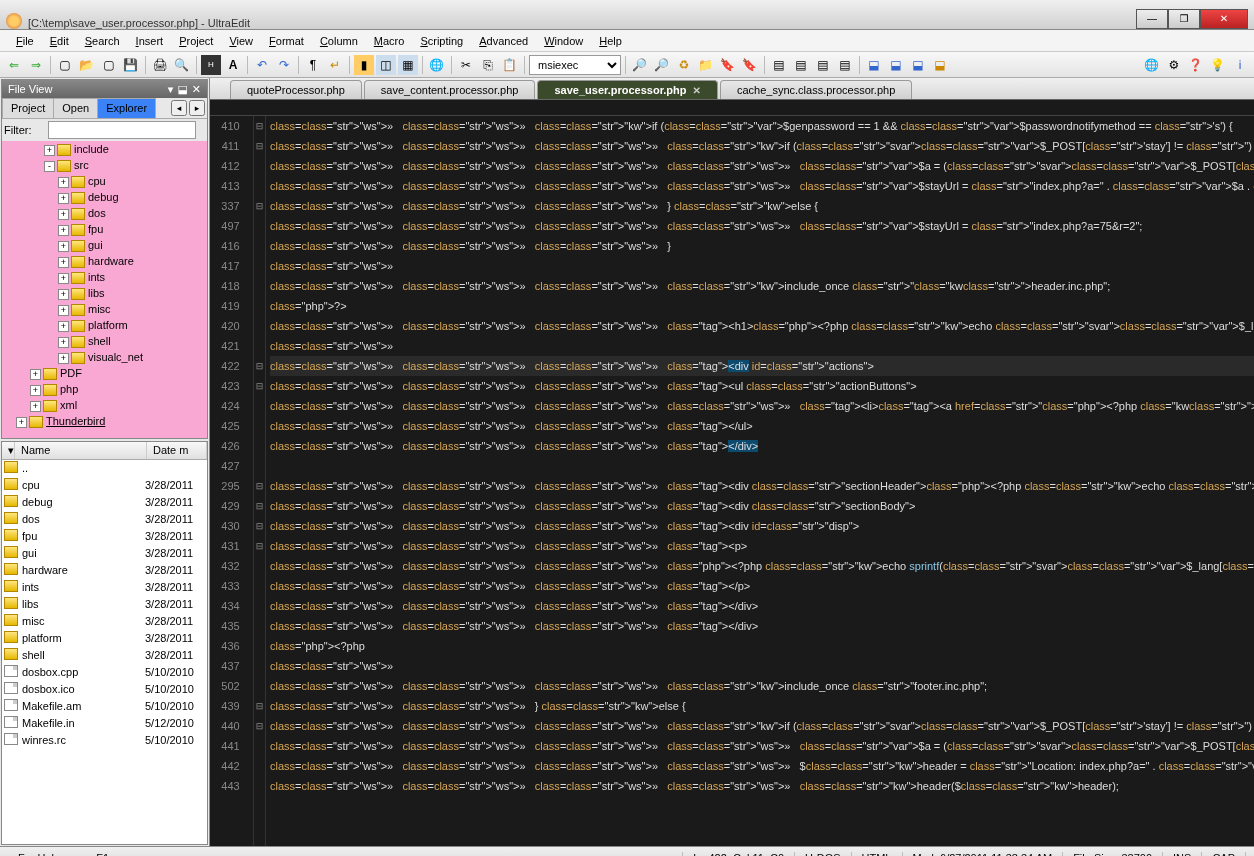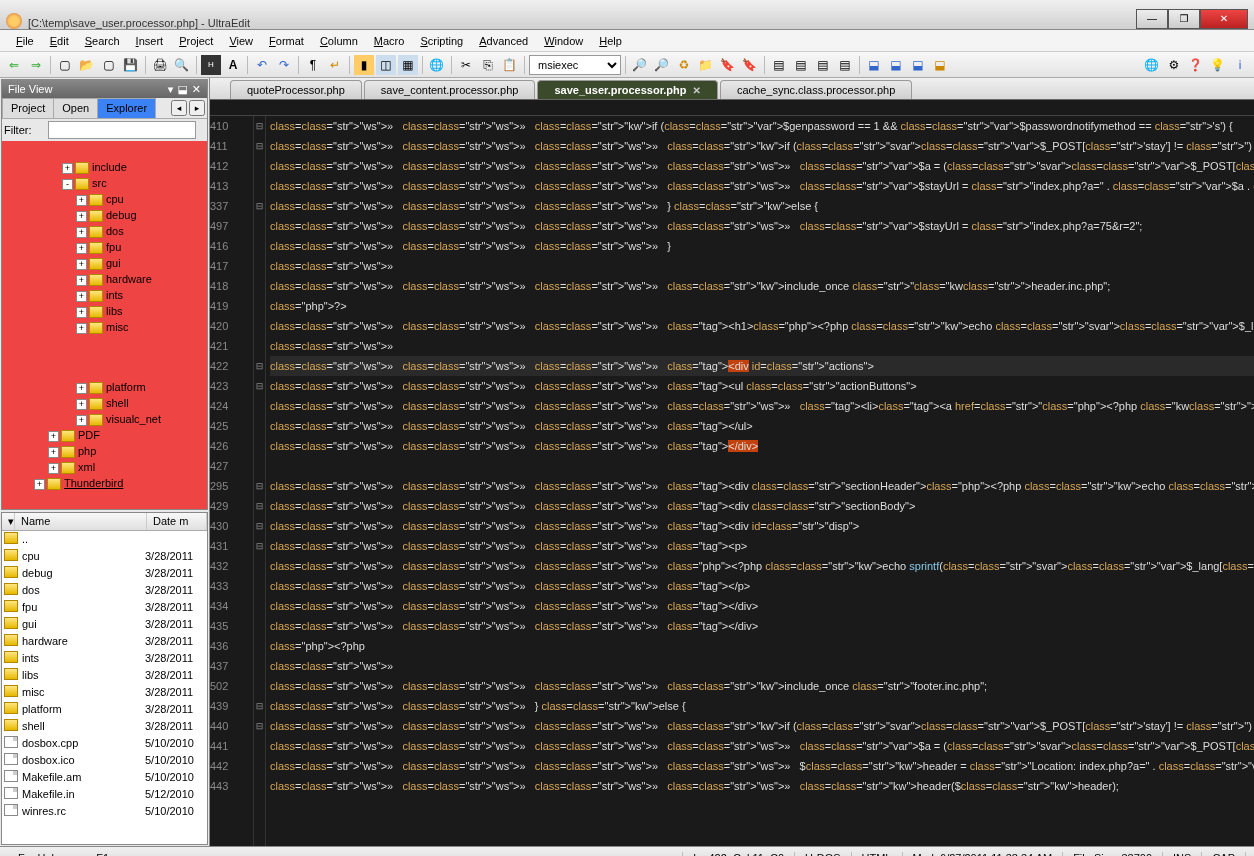--- a/index.html
+++ b/index.html
@@ -24,50 +24,50 @@
 .panel-hdr .pbtns{display:flex;gap:4px;font-size:9px}
 .fileview{flex:0 0 360px}
 .fv-tabs{display:flex;background:#e8e8e8;border-bottom:1px solid #aaa}
 .fv-tab{padding:3px 8px;border:1px solid #aaa;border-bottom:none;background:#ddd;margin-right:-1px;font-size:11px}
 .fv-tab.active{background:#3b82f6}
 .fv-nav{padding:2px;display:flex;gap:2px;justify-content:flex-end;border-bottom:1px solid #aaa}
 .fv-nav button{width:16px;height:16px;font-size:9px}
 .fv-filter{display:flex;padding:2px;align-items:center;gap:16px}
 .fv-filter input{flex:1;height:18px;border:1px solid #999;padding:0 2px}
 .fv-filter button{width:20px;height:18px;font-size:10px}
-.tree{flex:1;overflow:auto;background:#ef4444;padding:18px;font-family:'Segoe UI',Tahoma;font-size:11px}
+.tree{flex:1;overflow:auto;background:#f9a8d4;padding:0;font-family:'Segoe UI',Tahoma;font-size:11px}
 .tree-node{white-space:nowrap;line-height:16px}
 .tree-node .tg{display:inline-block;width:11px;height:11px;border:1px solid #888;text-align:center;line-height:9px;font-size:9px;margin-right:2px;background:#fff}
 .tree-node .fico{display:inline-block;width:14px;height:12px;background:linear-gradient(#ffe680,#e6b800);border:1px solid #b38600;margin-right:3px;vertical-align:middle}
 .filelist{flex:1;display:flex;flex-direction:column;background:#fff}
 .fl-hdr{display:flex;background:linear-gradient(#f8f8f8,#e0e0e0);border-bottom:1px solid #aaa;font-size:11px}
 .fl-hdr div{padding:2px 6px;border-right:1px solid #ccc}
 .fl-body{flex:1;overflow:auto;font-size:11px}
 .fl-row{display:flex;padding:1px 2px;line-height:15px}
 .fl-row .fico{width:14px;height:12px;background:linear-gradient(#ffe680,#e6b800);border:1px solid #b38600;margin-right:4px}
 .fl-row .dico{width:14px;height:12px;background:#fff;border:1px solid #888;margin-right:4px;position:relative}
 .fl-row .dico::after{content:'';position:absolute;top:0;right:0;width:4px;height:4px;background:#ccc}
 .fl-row .n{flex:1}
 .centercol{flex:1;display:flex;flex-direction:column;background:#1a1a1a}
 .tabs{height:22px;background:linear-gradient(#f0f0f0,#d8d8d8);display:flex;align-items:flex-end;padding:0 20px;border-bottom:1px solid #666}
 .tab{padding:3px 16px;background:linear-gradient(#e8e8e8,#d0d0d0);border:1px solid #999;border-bottom:none;border-radius:4px 4px 0 0;margin-right:2px;font-size:11px;display:flex;align-items:center;gap:6px}
 .tab.active{background:#3a4a2a;color:#fff;font-weight:bold}
 .tab .x{font-size:10px;color:#666}
 .tab.active .x{color:#ccc}
 .ruler{height:16px;background:#1a1a1a;border-bottom:1px solid #444;position:relative}
 .editor{flex:1;display:flex;overflow:hidden;background:#1a1a1a;font-family:Consolas,monospace;font-size:13px;line-height:20px}
-.gutter{width:44px;background:#1a1a1a;color:#888;text-align:left;padding-right:2px;border-right:1px solid #333}
+.gutter{width:44px;background:#1a1a1a;color:#888;text-align:center;padding-right:2px;border-right:1px solid #333}
 .gutter div{height:20px}
 .fold{width:12px;background:#1a1a1a;border-right:1px solid #333}
 .fold div{height:20px;color:#888;text-align:center;font-size:9px}
 .code{flex:1;overflow:auto;padding-left:4px;white-space:pre;color:#ddd}
 .code div{height:20px}
 .code .attr{color:#d8a858}
 .code .fn{color:#88c8e8}
-.code .hl{background:#c2410c}
+.code .hl{background:#0c4a6e}
 .code .curline{background:#2a2a2a}
 .statusbar{height:22px;background:linear-gradient(#f0f0f0,#d8d8d8);border-top:1px solid #888;display:flex;align-items:center;padding:0 8px;font-size:11px}
 .statusbar .cell{padding:0 10px;border-right:1px solid #bbb}
 .statusbar .flex{flex:1}
 </style>
 </head>
 <body>
 
 <div class="titlebar">
   <div class="icon"></div>
@@ -185,21 +185,21 @@
           <div class="tree-node" style="padding-left: 42px;"><span class="tg">-</span><span class="fico"></span>src</div>
           <div class="tree-node" style="padding-left: 56px;"><span class="tg">+</span><span class="fico"></span>cpu</div>
           <div class="tree-node" style="padding-left: 56px;"><span class="tg">+</span><span class="fico"></span>debug</div>
           <div class="tree-node" style="padding-left: 56px;"><span class="tg">+</span><span class="fico"></span>dos</div>
           <div class="tree-node" style="padding-left: 56px;"><span class="tg">+</span><span class="fico"></span>fpu</div>
           <div class="tree-node" style="padding-left: 56px;"><span class="tg">+</span><span class="fico"></span>gui</div>
           <div class="tree-node" style="padding-left: 56px;"><span class="tg">+</span><span class="fico"></span>hardware</div>
           <div class="tree-node" style="padding-left: 56px;"><span class="tg">+</span><span class="fico"></span>ints</div>
           <div class="tree-node" style="padding-left: 56px;"><span class="tg">+</span><span class="fico"></span>libs</div>
           <div class="tree-node" style="padding-left: 56px;"><span class="tg">+</span><span class="fico"></span>misc</div>
-          <div class="tree-node" style="padding-left: 56px; margin-top: 44px;"><span class="tg">+</span><span class="fico"></span>platform</div>
+          <div class="tree-node" style="padding-left: 56px;"><span class="tg">+</span><span class="fico"></span>platform</div>
           <div class="tree-node" style="padding-left: 56px;"><span class="tg">+</span><span class="fico"></span>shell</div>
           <div class="tree-node" style="padding-left: 56px;"><span class="tg">+</span><span class="fico"></span>visualc_net</div>
           <div class="tree-node" style="padding-left: 28px;"><span class="tg">+</span><span class="fico"></span>PDF</div>
           <div class="tree-node" style="padding-left: 28px;"><span class="tg">+</span><span class="fico"></span>php</div>
           <div class="tree-node" style="padding-left: 28px;"><span class="tg">+</span><span class="fico"></span>xml</div>
           <div class="tree-node" style="padding-left: 14px; text-decoration: underline;"><span class="tg">+</span><span class="fico"></span>Thunderbird</div>
         </div>
     </div>
     <div class="panel filelist" style="flex:1">
       <div class="fl-hdr">

